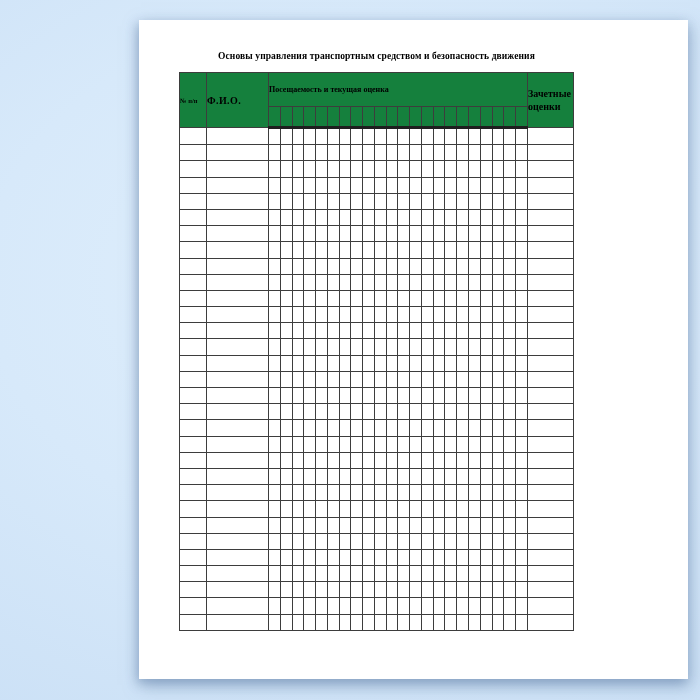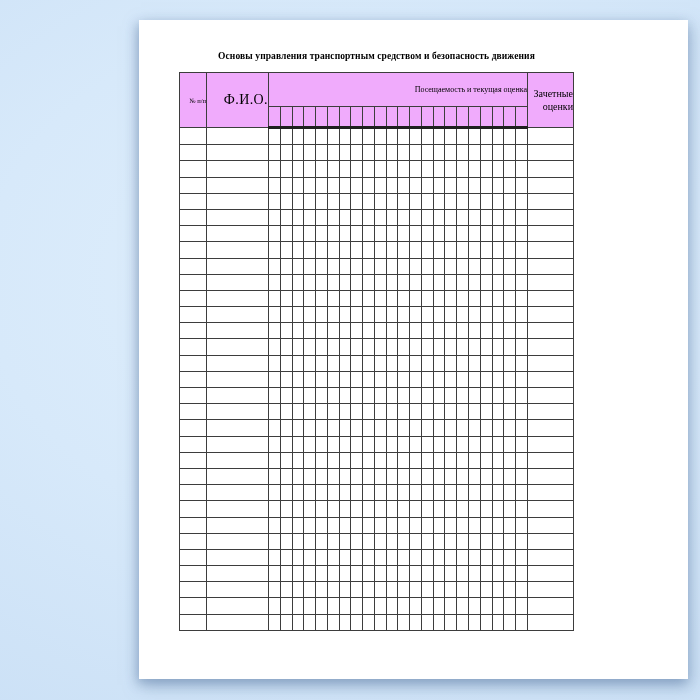--- a/index.html
+++ b/index.html
@@ -50,32 +50,32 @@
   table.journal td {
     border: 1px solid #3d3d3d;
     padding: 0;
     margin: 0;
     overflow: hidden;
   }
   table.journal {
     border: 1px solid #1f1f1f;
   }
   thead th {
-    font-weight: normal;
+    font-weight: bold;
     color: #000000;
-    text-align: right;
+    text-align: left;
     vertical-align: middle;
-    background: #f0abfc;
+    background: #15803d;
   }
   th.h-number {
     font-size: 6.5px;
     white-space: nowrap;
   }
   th.h-name {
-    font-size: 14px;
+    font-size: 10px;
     letter-spacing: 0.4px;
   }
   th.h-attendance {
     font-size: 8px;
     height: 33px;
   }
   th.h-grades {
     font-size: 10px;
     line-height: 1.35;
     padding: 0 3px;

